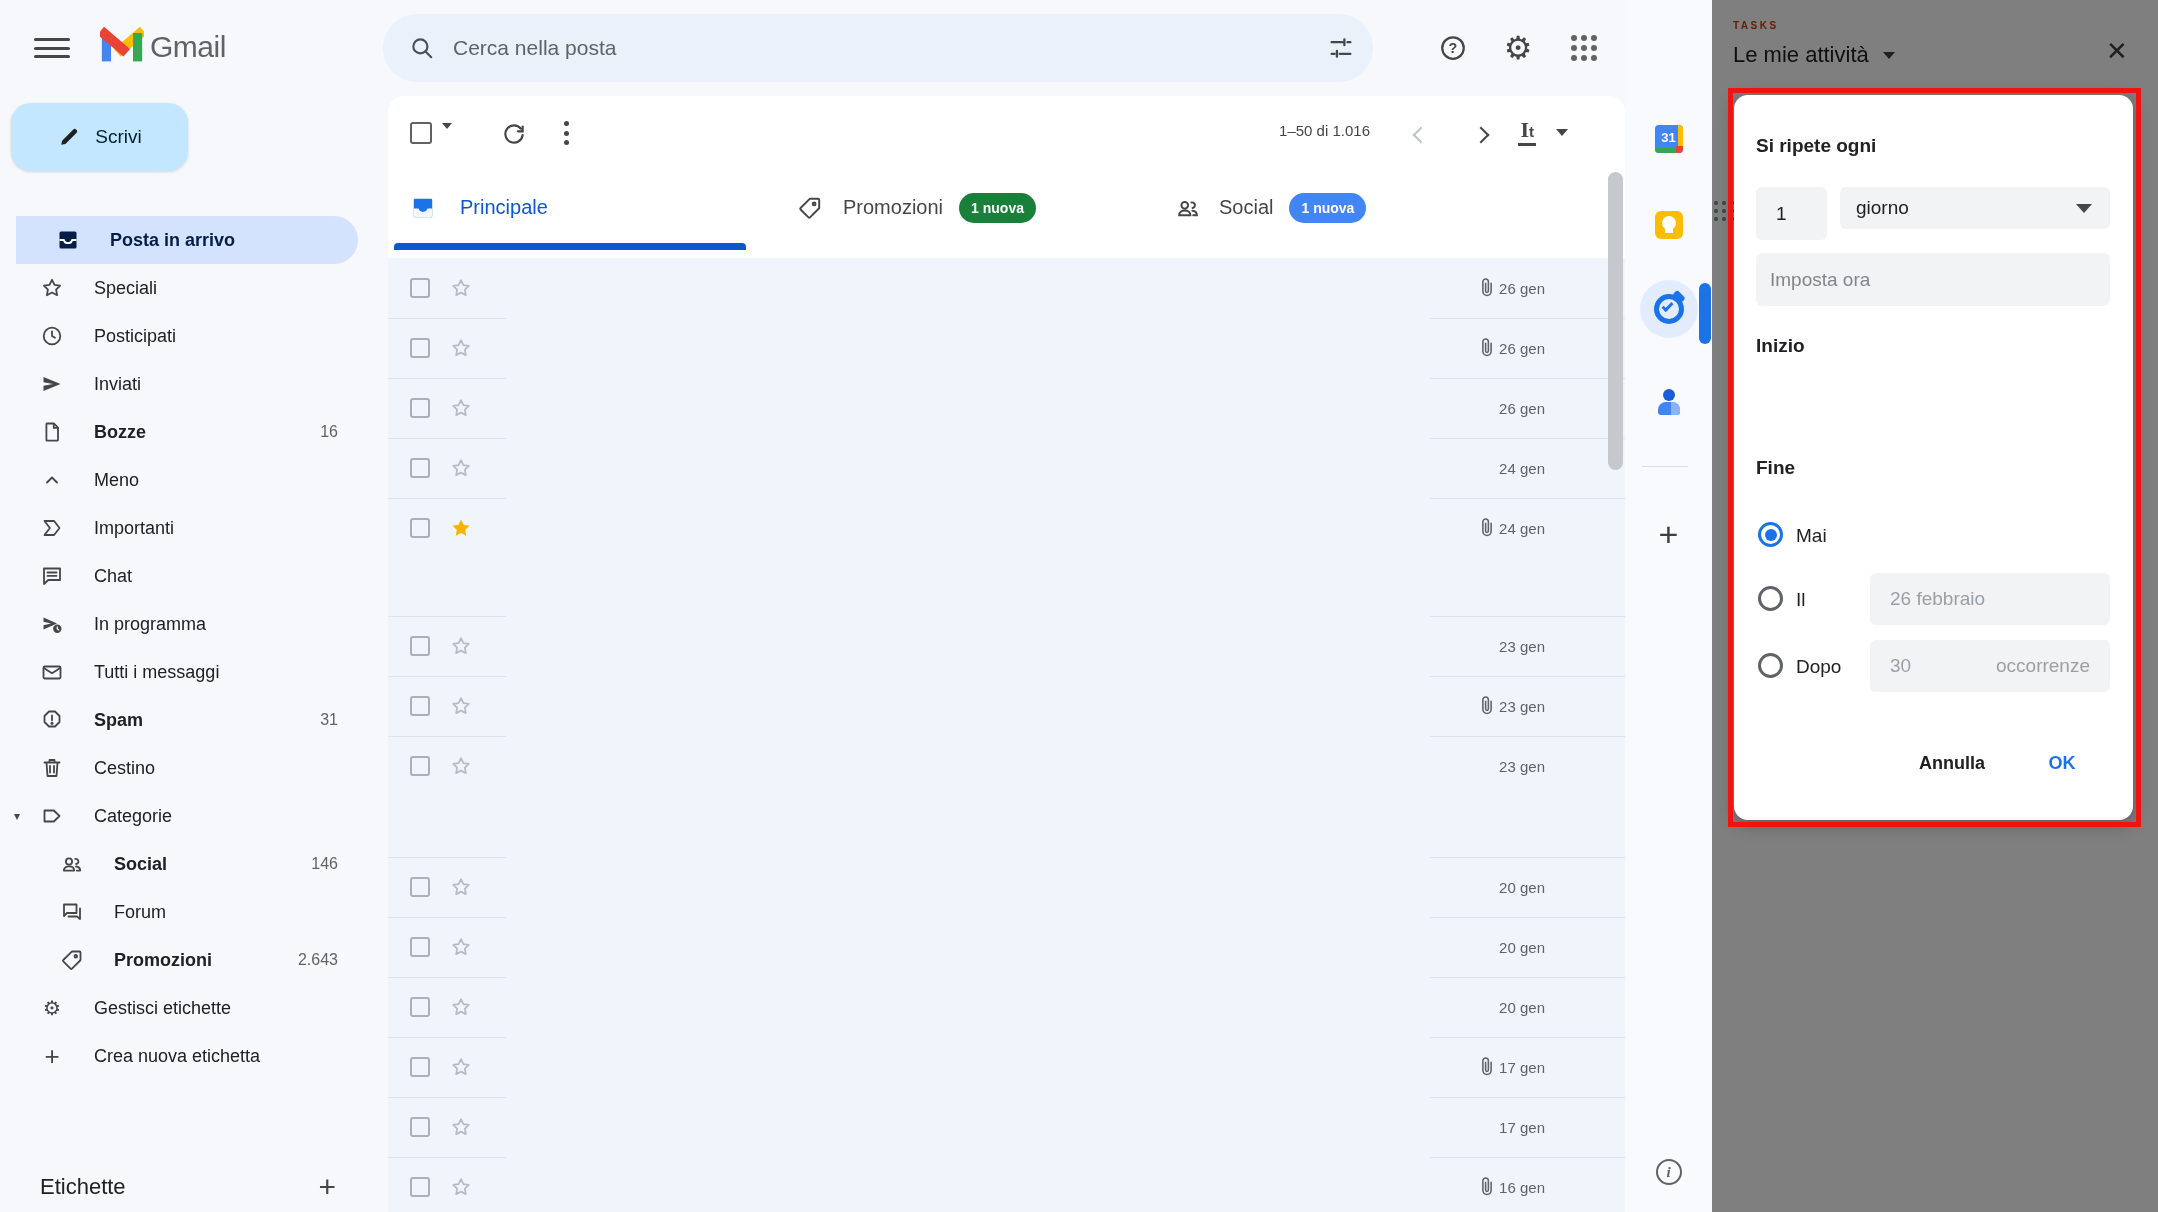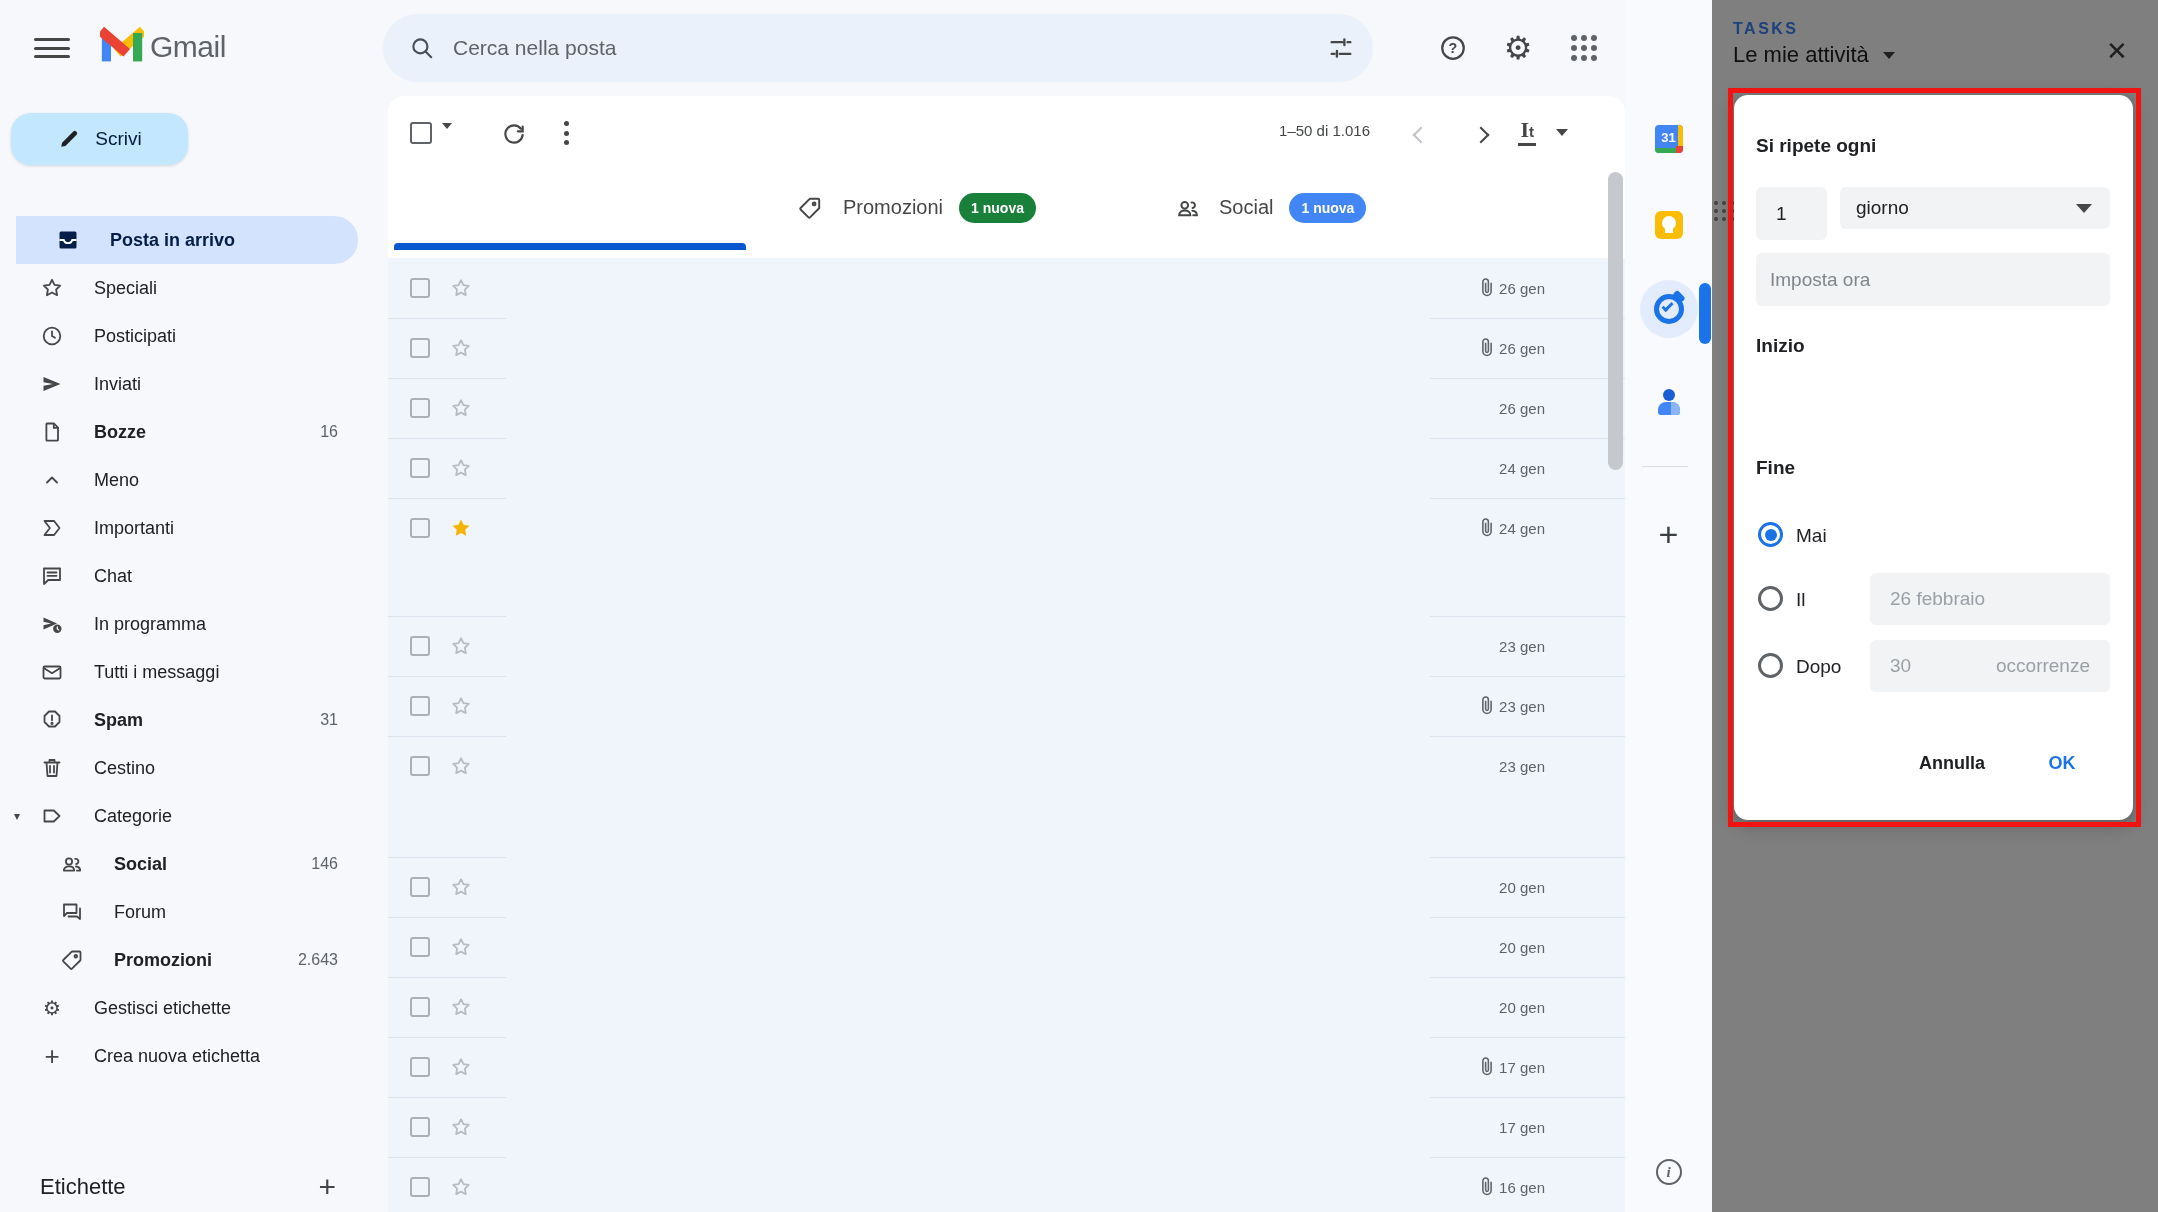--- a/index.html
+++ b/index.html
@@ -14,21 +14,21 @@
   #logo-text { left:150px; top:30px; font-size:30px; color:#5f6368; letter-spacing:-0.5px; }
   #searchbar { left:383px; top:14px; width:990px; height:68px; background:#eaf1fb; border-radius:34px; display:flex; align-items:center; padding:0 18px 0 26px; }
   #search-input { flex:1; border:none; outline:none; background:transparent; font-size:21px; color:#202124; font-family:"Liberation Sans",sans-serif; margin-left:18px; }
   #search-input::placeholder { color:#5f6368; opacity:1; }
   .hicon { width:48px; height:48px; border-radius:50%; display:flex; align-items:center; justify-content:center; color:#444746; cursor:pointer; }
   .gear-glyph { font-size:32px; color:#444746; line-height:1; }
   #apps-grid { display:grid; grid-template-columns:repeat(3,6px); grid-template-rows:repeat(3,6px); gap:4px; }
   #apps-grid i { width:6px; height:6px; border-radius:50%; background:#5f6368; }
 
   
-  #compose { left:11px; top:113px; width:177px; height:52px; background:#c2e7ff; border-radius:20px; display:flex; align-items:center; justify-content:center; gap:14px; font-size:19px; font-weight:500; color:#001d35; box-shadow:0 1px 3px rgba(60,64,67,.18); cursor:pointer; }
+  #compose { left:11px; top:103px; width:177px; height:68px; background:#c2e7ff; border-radius:20px; display:flex; align-items:center; justify-content:center; gap:14px; font-size:19px; font-weight:500; color:#001d35; box-shadow:0 1px 3px rgba(60,64,67,.18); cursor:pointer; }
   #nav { left:0; top:216px; width:358px; }
   .nav-item { height:48px; display:flex; align-items:center; padding:0 20px 0 40px; border-radius:0 24px 24px 0; font-size:18px; color:#202124; position:relative; cursor:pointer; }
   .nav-item .ic { width:24px; height:24px; flex:0 0 24px; margin-right:30px; color:#444746; display:flex; align-items:center; justify-content:center; }
   .nav-item.indent { padding-left:60px; }
   .nav-item.bold { font-weight:700; }
   .nav-item.selected { background:#d3e3fd; font-weight:700; color:#041e49;margin-left:16px; }
   .nav-item.selected .ic { color:#041e49; }
   .nav-item .count { margin-left:auto; font-size:16px; color:#5f6368; font-weight:400; }
   .nav-item .exp-caret { position:absolute; left:14px; font-size:12px; color:#444746; }
   #labels-head { left:0; top:1162px; width:358px; height:50px; display:flex; align-items:center; padding:0 22px 0 40px; }
@@ -89,21 +89,21 @@
   #tasks-icon .nib { position:absolute; right:-6px; top:-6px; width:12px; height:7px; background:#1a73e8; border-radius:3px; transform:rotate(45deg); }
   #contacts-icon { width:28px; height:28px; position:relative; }
   #contacts-icon .head { position:absolute; left:8px; top:1px; width:12px; height:12px; border-radius:50%; background:#1a5ed6; }
   #contacts-icon .body { position:absolute; left:3px; top:14px; width:22px; height:13px; border-radius:8px 8px 3px 3px; background:#4285f4; }
   #contacts-icon .body::after { content:""; position:absolute; right:0; top:0; width:9px; height:13px; border-radius:0 8px 3px 0; background:#8ab4f8; }
   #rail-plus { font-size:34px; color:#3c4043; font-weight:400; }
   #rail-info { width:26px; height:26px; border-radius:50%; border:2px solid #5f6368; color:#5f6368; font-size:15px; display:flex; align-items:center; justify-content:center; font-family:"Liberation Serif",serif; font-style:italic; font-weight:700; }
 
   
   #panel { left:1712px; top:0; width:446px; height:1212px; background:#fff; }
-  #panel-head-label { left:21px; top:20px; font-size:16px; letter-spacing:2.5px; font-weight:700; color:#3b82f6; }
+  #panel-head-label { left:21px; top:20px; font-size:10px; letter-spacing:2.5px; font-weight:700; color:#c2410c; }
   #panel-title-row { left:21px; top:42px; display:flex; align-items:center; gap:14px; cursor:pointer; }
   #panel-title { font-size:22px; font-weight:500; color:#202124; }
   #panel-close { left:388px; top:34px; width:34px; height:34px; font-size:26px; color:#3c4043; display:flex; align-items:center; justify-content:center; cursor:pointer; }
   #drag-dots { left:2px; top:201px; display:grid; grid-template-columns:repeat(3,4px); gap:4px; }
   #drag-dots i { width:4px; height:4px; border-radius:50%; background:#80868b; }
   #panel-overlay { left:0; top:0; width:446px; height:1212px; background:rgba(0,0,0,.5); z-index:5; }
   #tasks-ind { left:1699px; top:283px; width:12px; height:61px; border-radius:7px; background:#1a73e8; z-index:8; }
   #red-frame { left:16px; top:88px; width:413px; height:739px; border:5px solid #f11212; z-index:7; }
   #dialog { left:22px; top:95px; width:399px; height:725px; background:#fff; border-radius:14px; z-index:6; box-shadow:0 4px 18px rgba(0,0,0,.3); }
   .dlabel { position:absolute; left:22px; font-size:19px; font-weight:600; color:#202124; }
@@ -388,20 +388,29 @@
         <span class="chev left"></span>
       </div>
     <div class="abs tbtn" style="left:1078px;top:24px;width:30px;height:30px;">
         <span class="chev right"></span>
       </div>
     <div class="abs" id="input-tools">
       <span id="it-glyph"><span class="big">I</span><span class="small">t</span></span>
       <span class="caret-down"></span>
     </div>
 
+    <div class="tab active" style="left:22px;">
+      <span style="margin-right:24px;">
+        <svg width="26" height="26" viewBox="0 0 24 24">
+            <path d="M4.5 3.5h15a1 1 0 0 1 1 1v15a1 1 0 0 1-1 1h-15a1 1 0 0 1-1-1v-15a1 1 0 0 1 1-1z" fill="#1a73e8"></path>
+            <path d="M3.5 12.5h4.4c.4 1.8 2 3.1 4.1 3.1s3.7-1.3 4.1-3.1h4.4V19a1.5 1.5 0 0 1-1.5 1.5H5A1.5 1.5 0 0 1 3.5 19z" fill="#fff" opacity=".95"></path>
+          </svg>
+      </span>
+      <span class="lbl">Principale</span>
+    </div>
     <div id="tab-underline" class="abs"></div>
 
     <div class="tab" style="left:409px;">
       <span style="margin-right:20px;">
         <svg width="26" height="26" viewBox="0 0 24 24" fill="none" stroke="#444746" stroke-width="1.8" stroke-linejoin="round">
             <path d="M12.2 3.5h7.3a1 1 0 0 1 1 1v7.3a1 1 0 0 1-.3.7l-8.2 8.2a1 1 0 0 1-1.4 0l-7.3-7.3a1 1 0 0 1 0-1.4l8.2-8.2a1 1 0 0 1 .7-.3z"></path>
             <circle cx="15.8" cy="8.2" r="1.3"></circle>
           </svg>
       </span>
       <span class="lbl">Promozioni</span>

